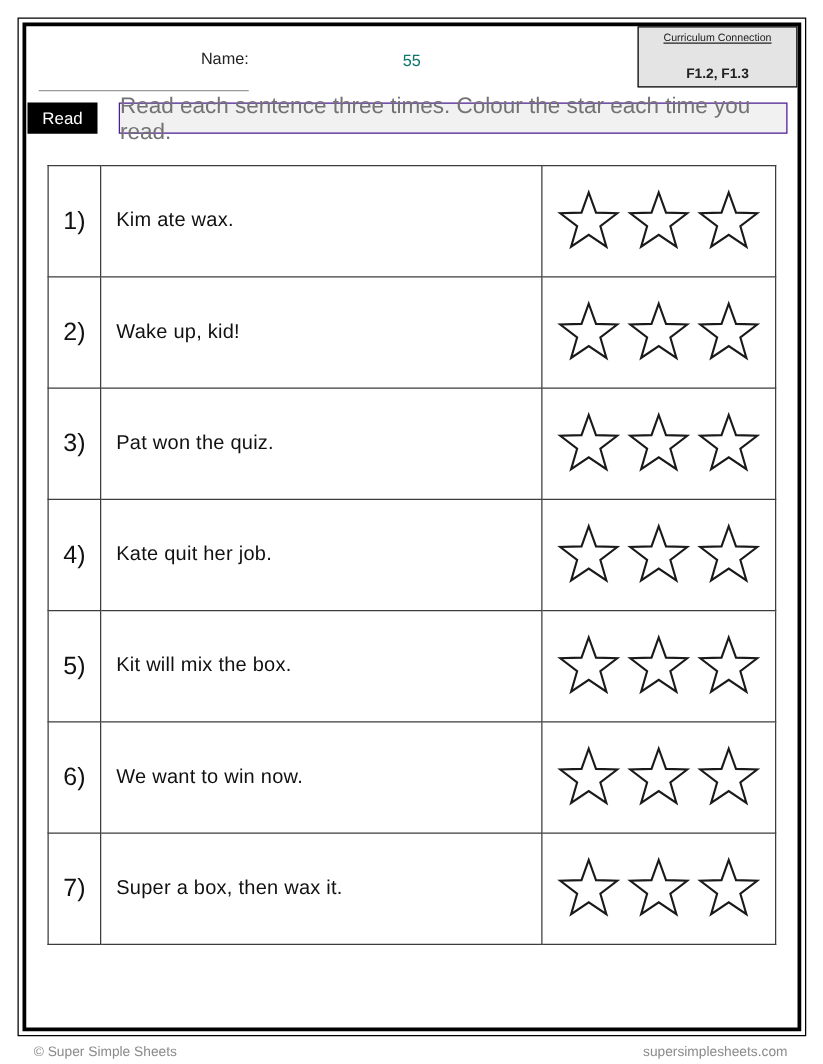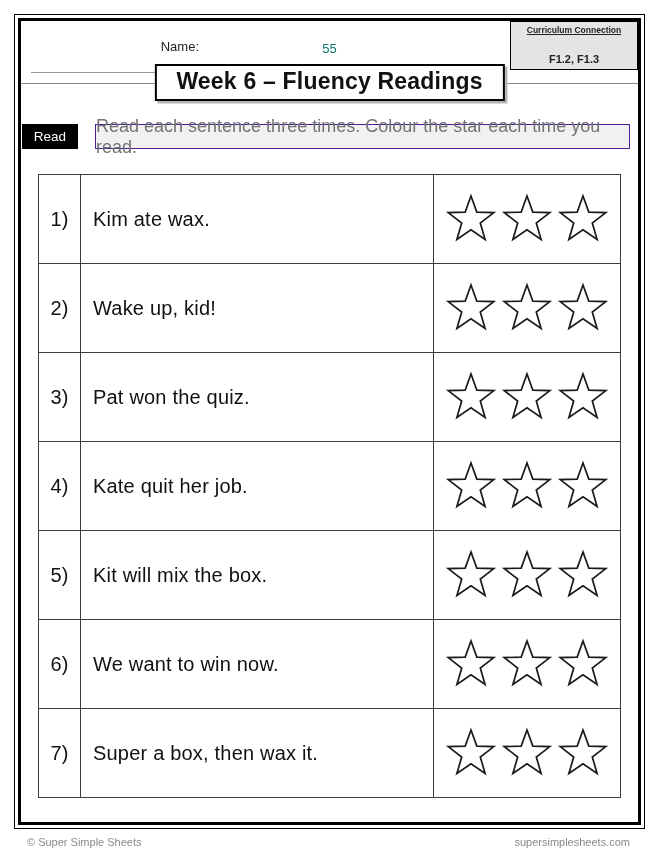--- a/index.html
+++ b/index.html
@@ -42,21 +42,21 @@
   }
   .curriculum-box {
     position: absolute; top: 0; right: 0;
     width: 128px;
     background: #e4e4e4;
     border: 1.5px solid #000;
     text-align: center;
     padding: 3px 2px 4px 2px;
   }
   .curr-title {
-    font-size: 8.5px; font-weight: 700;
+    font-size: 8.5px; font-weight: 400;
     text-decoration: underline;
     color: #222;
   }
   .curr-codes { font-size: 11px; font-weight: 600; color: #222; margin-top: 18px; }
   
   .title-band { position: relative; height: 42px; }
   .title-rule {
     position: absolute; left: 0; right: 0; top: 17px;
     border-top: 1.2px solid #888;
   }
@@ -97,21 +97,21 @@
     width: calc(100% - 34px);
     table-layout: fixed;
   }
   table.readings td {
     border: 1.6px solid #3d3d3d;
     height: 89px;
     vertical-align: middle;
     background: #fff;
   }
   td.num-cell { width: 42px; text-align: center; font-size: 20px; }
-  td.sentence-cell { font-size: 20px; padding-left: 12px; letter-spacing: 0.2px; }
+  td.sentence-cell { font-size: 16px; padding-left: 12px; letter-spacing: 0.2px; }
   td.stars-cell { width: 187px; text-align: center; }
   .star {
     width: 52px; height: 52px;
     vertical-align: middle;
     margin: 0 2px;
   }
   .star polygon {
     fill: none;
     stroke: #1a1a1a;
     stroke-width: 1.7;
@@ -135,24 +135,20 @@
         <span>Name:</span>
         <span class="name-line"></span>
       </div>
       <div class="page-number">55</div>
       <div class="curriculum-box">
         <div class="curr-title">Curriculum Connection</div>
         <div class="curr-codes">F1.2, F1.3</div>
       </div>
     </div>
 
-    <div class="title-band">
-      <div class="title-rule"></div>
-      <div class="title-box">Week 6 – Fluency Readings</div>
-    </div>
 
     <div class="instruction-row">
       <div class="read-label">Read</div>
       <div class="instruction-text">Read each sentence three times. Colour the star each time you read.</div>
     </div>
 
     <table class="readings">
       <tbody>
   <tr>
     <td class="num-cell">1)</td>

